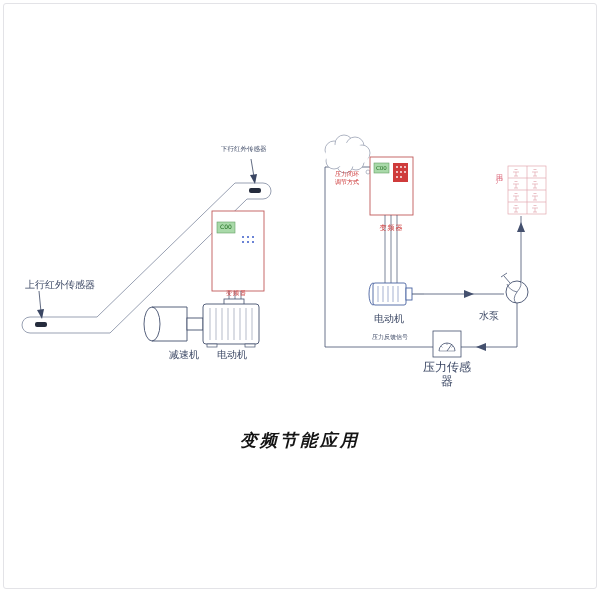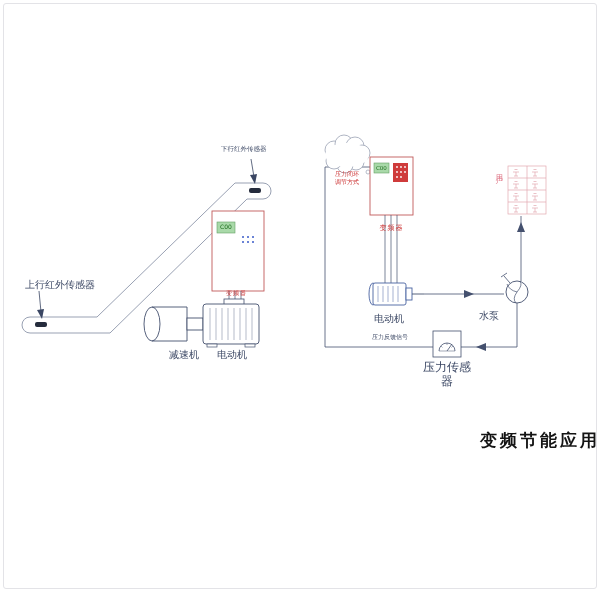--- a/index.html
+++ b/index.html
@@ -4,21 +4,21 @@
 <style>
   html,body{margin:0;padding:0;background:#fff;}
   .page{position:relative;width:600px;height:592px;background:#ffffff;font-family:"DejaVu Sans",sans-serif;overflow:hidden;}
   .frame{position:absolute;left:3px;top:3px;right:3px;bottom:3px;border:1px solid #e3e3e7;border-radius:3px;}
   svg.diagram{position:absolute;left:0;top:0;}
   .lbl{position:absolute;color:#3a4663;font-size:10px;line-height:1.15;white-space:nowrap;}
   .ctr{text-align:center;white-space:normal;}
   .red{color:#cc3333;margin-top:25px;}
   .green{color:#1d6b1d;}
   .pink{color:#e0798a;writing-mode:vertical-rl;text-orientation:upright;letter-spacing:2px;}
-  .title{position:absolute;left:0;top:429px;width:600px;text-align:right;font-size:17px;font-weight:bold;color:#141414;letter-spacing:3px;}
+  .title{position:absolute;left:0;top:429px;width:600px;text-align:center;font-size:17px;font-weight:bold;color:#141414;letter-spacing:3px;font-style:italic;}
 </style>
 </head>
 <body>
 
 <div class="page">
   <div class="frame"></div>
 
   <svg class="diagram" width="600" height="600" viewBox="0 0 600 600">
     <defs>
       <g id="faucet">

